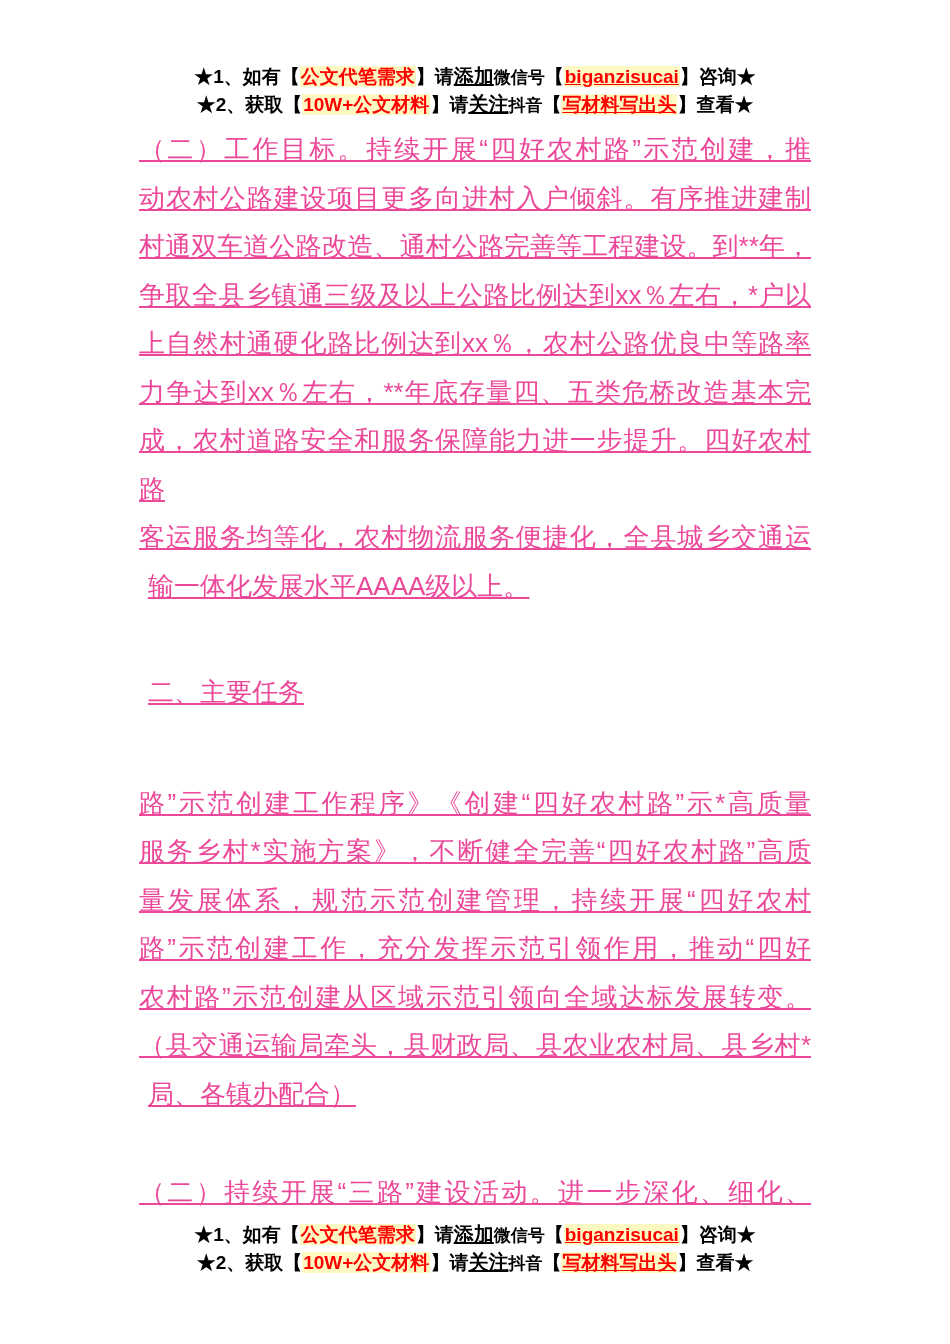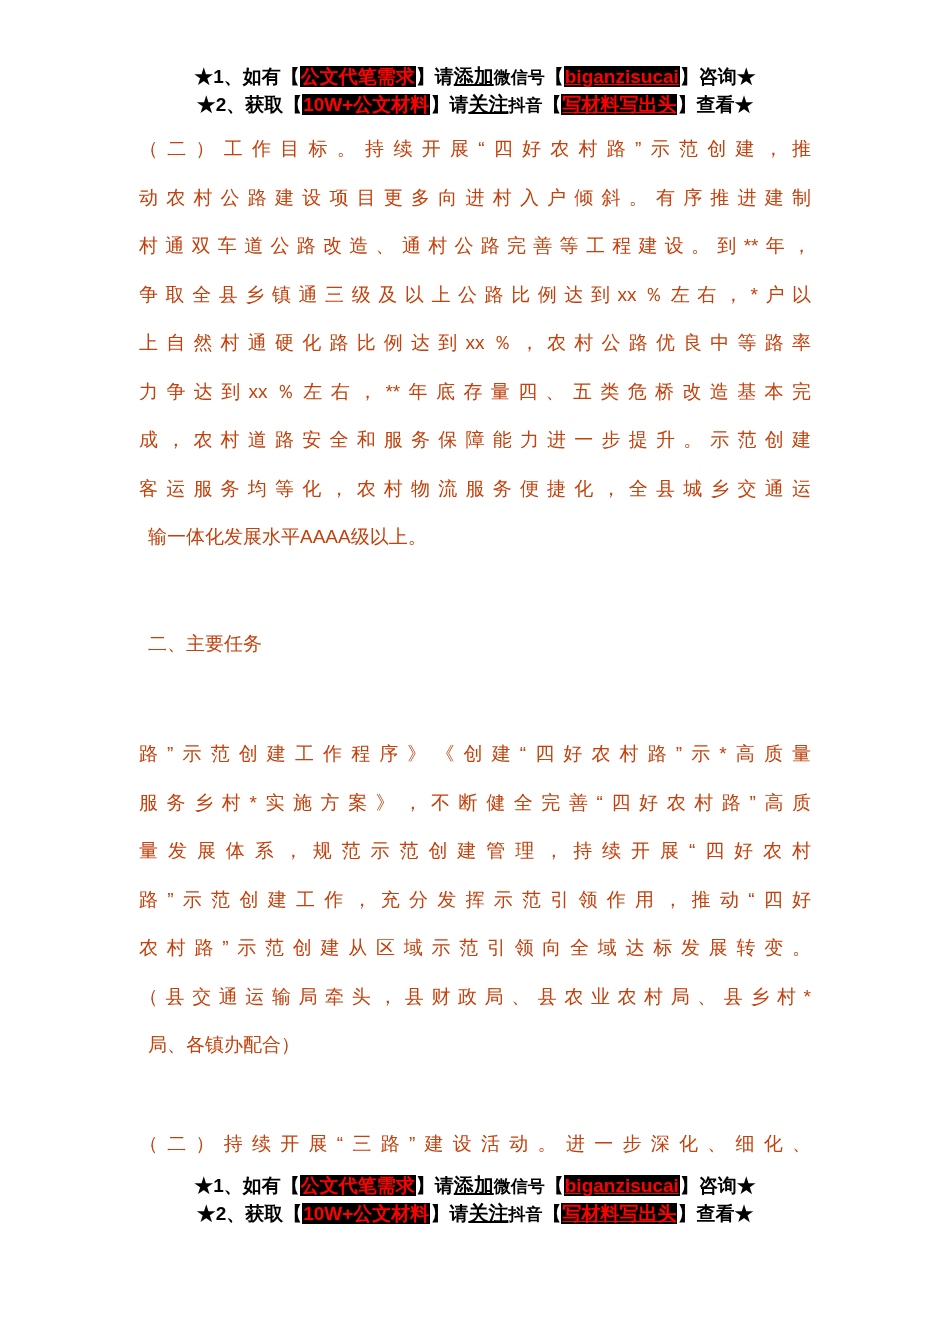--- a/index.html
+++ b/index.html
@@ -21,34 +21,35 @@
     width: 100%;
     text-align: center;
     font-weight: 700;
     font-size: 19px;
     line-height: 27px;
     color: #000000;
   }
   .banner-top { padding-top: 63px; }
   .banner-bottom { margin-top: 4px; }
   .banner .hl {
-    background: #000000;
+    background: #fef9c3;
     color: #ff0000;
     padding: 0 1px;
   }
   .banner .u { text-decoration: underline; }
   .banner .big { font-size: 20px; }
   .banner .sm { font-size: 17px; font-family: Liberation Serif, serif; }
   
   .content {
     width: 672px;
     margin: 0 auto;
-    font-size: 19px;
+    font-size: 26px;
     line-height: 48.5px;
-    color: #c2410c;
+    color: #ec4899;
+    text-decoration: underline;
   }
   .line {
     text-align: justify;
     text-align-last: justify;
   }
   .line.last {
     text-align-last: left;
     margin-left: 9px;
   }
   .heading {
@@ -71,21 +72,21 @@
 
   <div class="content">
 
     <div class="para para1">
       <div class="line">（二）工作目标。持续开展“四好农村路”示范创建，推</div>
       <div class="line">动农村公路建设项目更多向进村入户倾斜。有序推进建制</div>
       <div class="line">村通双车道公路改造、通村公路完善等工程建设。到**年，</div>
       <div class="line">争取全县乡镇通三级及以上公路比例达到xx％左右，*户以</div>
       <div class="line">上自然村通硬化路比例达到xx％，农村公路优良中等路率</div>
       <div class="line">力争达到xx％左右，**年底存量四、五类危桥改造基本完</div>
-      <div class="line">成，农村道路安全和服务保障能力进一步提升。示范创建</div>
+      <div class="line">成，农村道路安全和服务保障能力进一步提升。四好农村路</div>
       <div class="line">客运服务均等化，农村物流服务便捷化，全县城乡交通运</div>
       <div class="line last">输一体化发展水平AAAA级以上。</div>
     </div>
 
     <div class="line last heading">二、主要任务</div>
 
     <div class="para para2">
       <div class="line">路”示范创建工作程序》《创建“四好农村路”示*高质量</div>
       <div class="line">服务乡村*实施方案》，不断健全完善“四好农村路”高质</div>
       <div class="line">量发展体系，规范示范创建管理，持续开展“四好农村</div>

